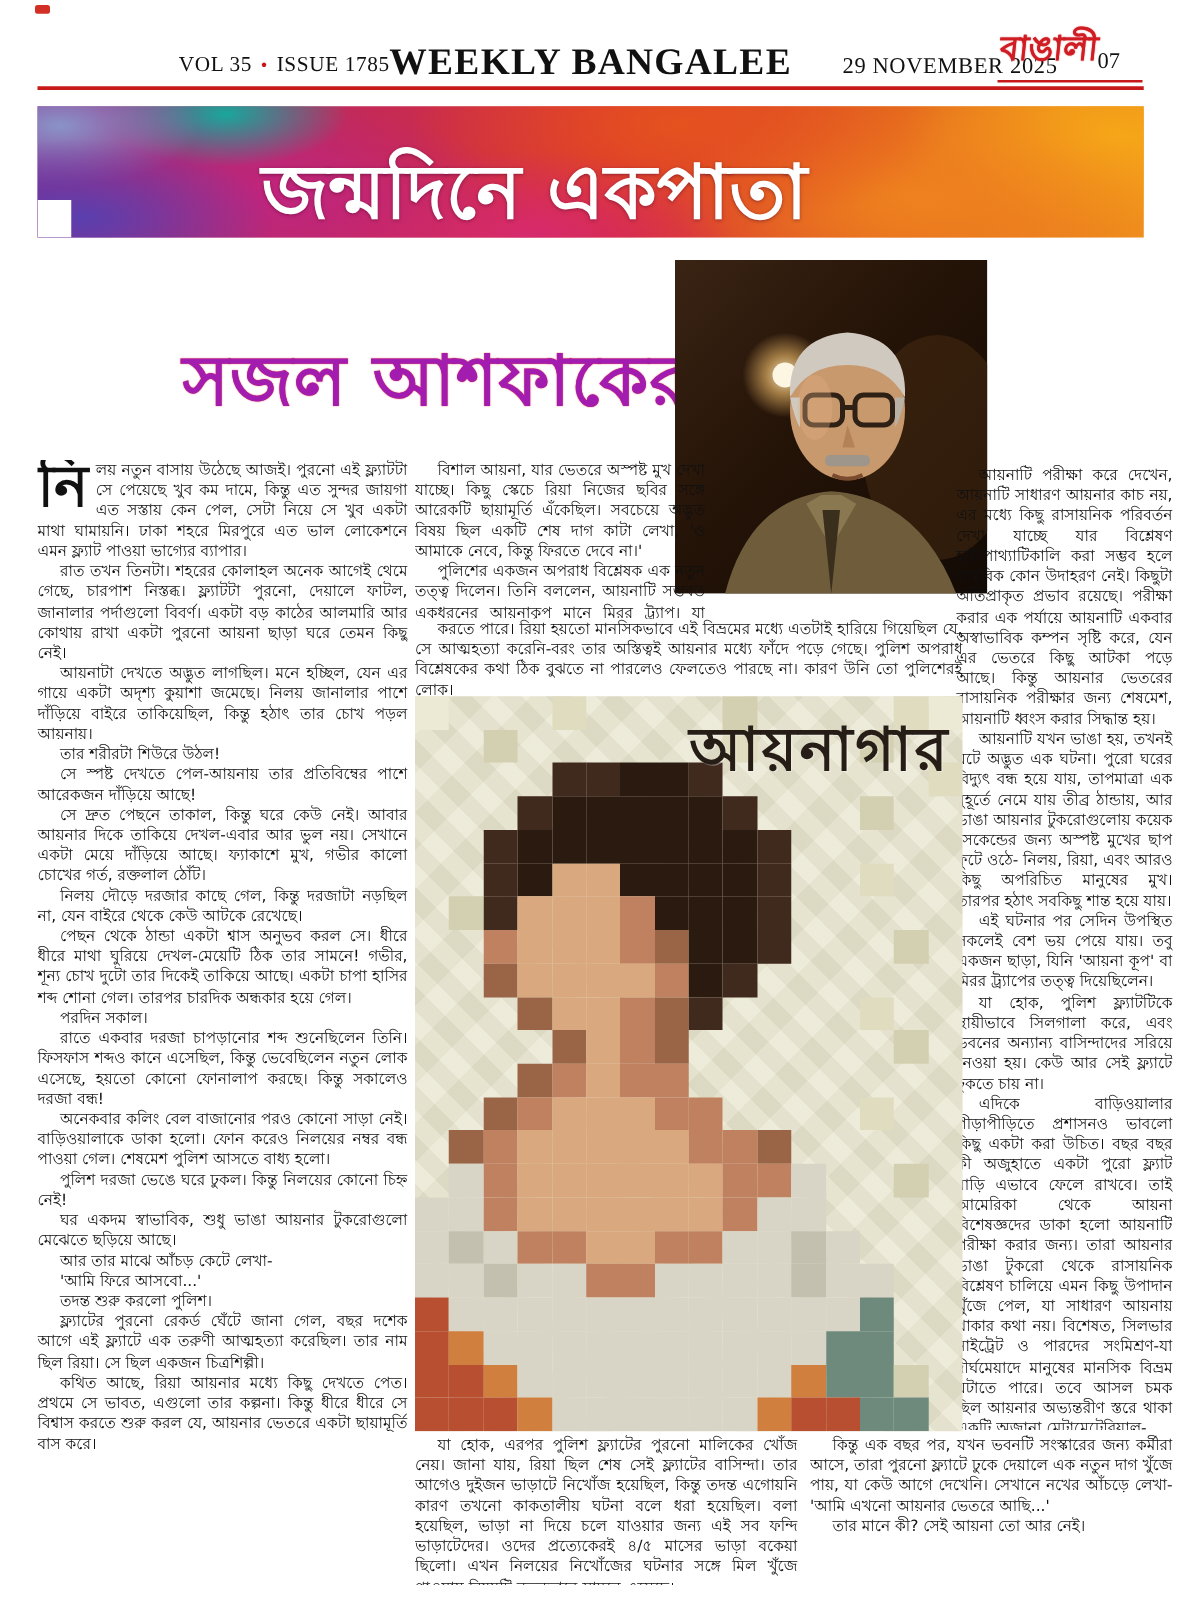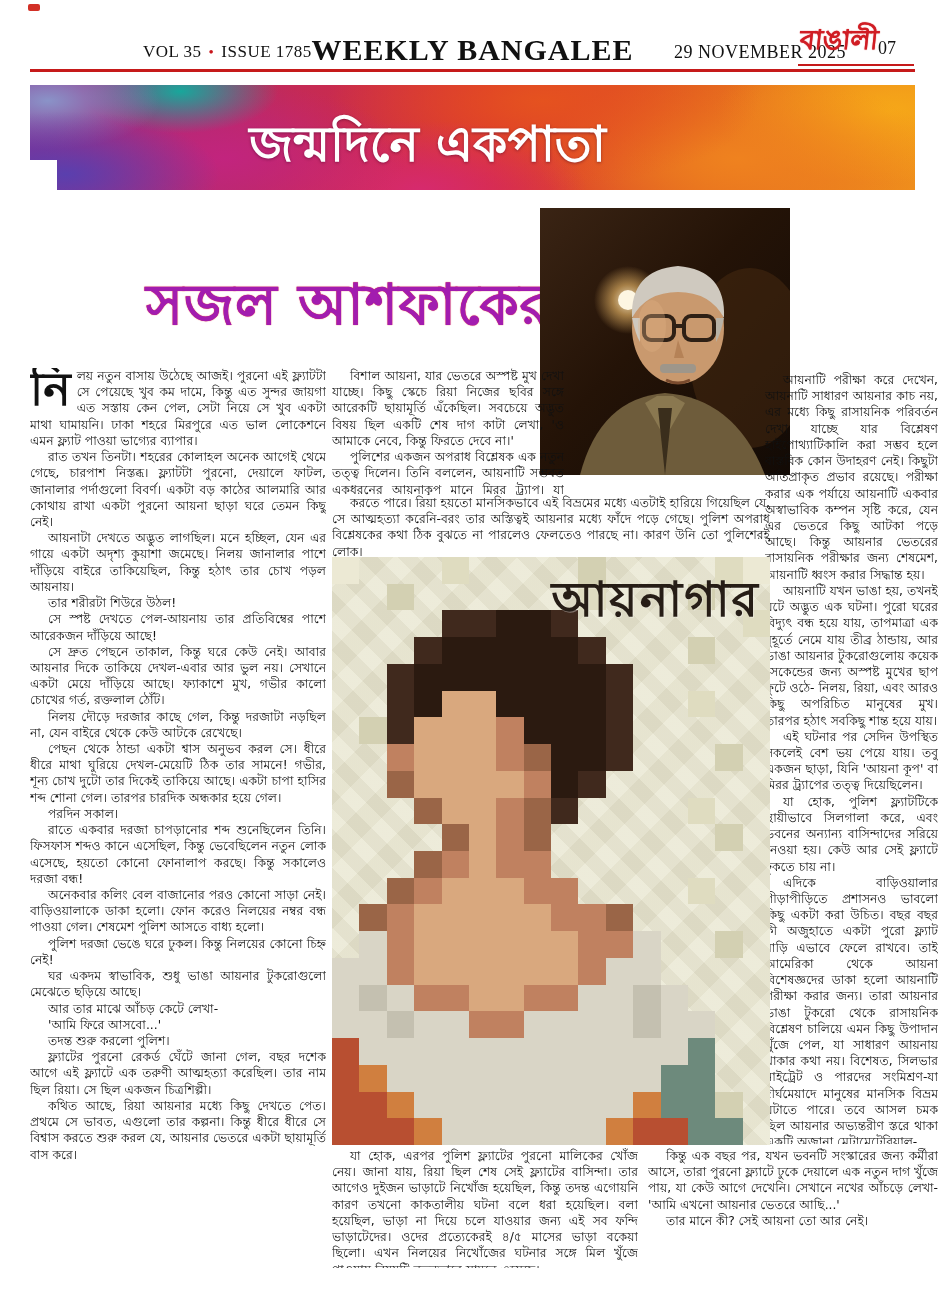--- a/index.html
+++ b/index.html
@@ -23,21 +23,21 @@
        radial-gradient(ellipse 220px 90px at 4% 85%, #5a3fae 0%, rgba(90,63,174,0) 70%),
        radial-gradient(ellipse 160px 70px at 2% 15%, #8a93c8 0%, rgba(138,147,200,0) 70%),
        radial-gradient(ellipse 140px 60px at 17% 6%, #18a79b 0%, rgba(24,167,155,0) 70%),
        radial-gradient(ellipse 260px 110px at 22% 70%, #c2247e 0%, rgba(194,36,126,0) 70%),
        radial-gradient(ellipse 240px 100px at 44% 100%, #d62a6e 0%, rgba(214,42,110,0) 70%),
        radial-gradient(ellipse 300px 120px at 58% 15%, #e5521f 0%, rgba(229,82,31,0) 72%),
        radial-gradient(ellipse 280px 120px at 80% 70%, #ef821f 0%, rgba(239,130,31,0) 72%),
        radial-gradient(ellipse 240px 100px at 97% 25%, #f6a818 0%, rgba(246,168,24,0) 72%),
        linear-gradient(90deg,#8c2f8f 0%,#c42a56 30%,#d92f33 52%,#e2641f 75%,#ef8f1c 100%);}
   #banner-title{position:absolute;left:0;right:90px;top:22px;text-align:center;color:#fff;
-     font-size:49px;font-weight:bold;text-shadow:0 1px 3px rgba(60,0,40,.45);}
+     font-size:60px;font-weight:bold;text-shadow:0 1px 3px rgba(60,0,40,.45);}
   #banner-chip{position:absolute;left:0px;bottom:0px;width:27px;height:30px;background:#fff;}
   
   #headline{position:absolute;left:146px;top:262px;font-size:56px;font-weight:bold;color:#a21caf;
      letter-spacing:1px;text-shadow:0 0 1px #e51c1c;}
   .col{position:absolute;font-size:12.3px;line-height:1.32;text-align:justify;overflow:hidden;}
   .col p{margin:0;text-indent:18px;}
   .col p.noindent{text-indent:0;}
   #col-left{left:30px;top:368px;width:296px;height:875px;}
   #col-mid-top{left:332px;top:368px;width:232px;height:127px;}
   #col-mid-wide{left:332px;top:495px;width:438px;height:62px;}

